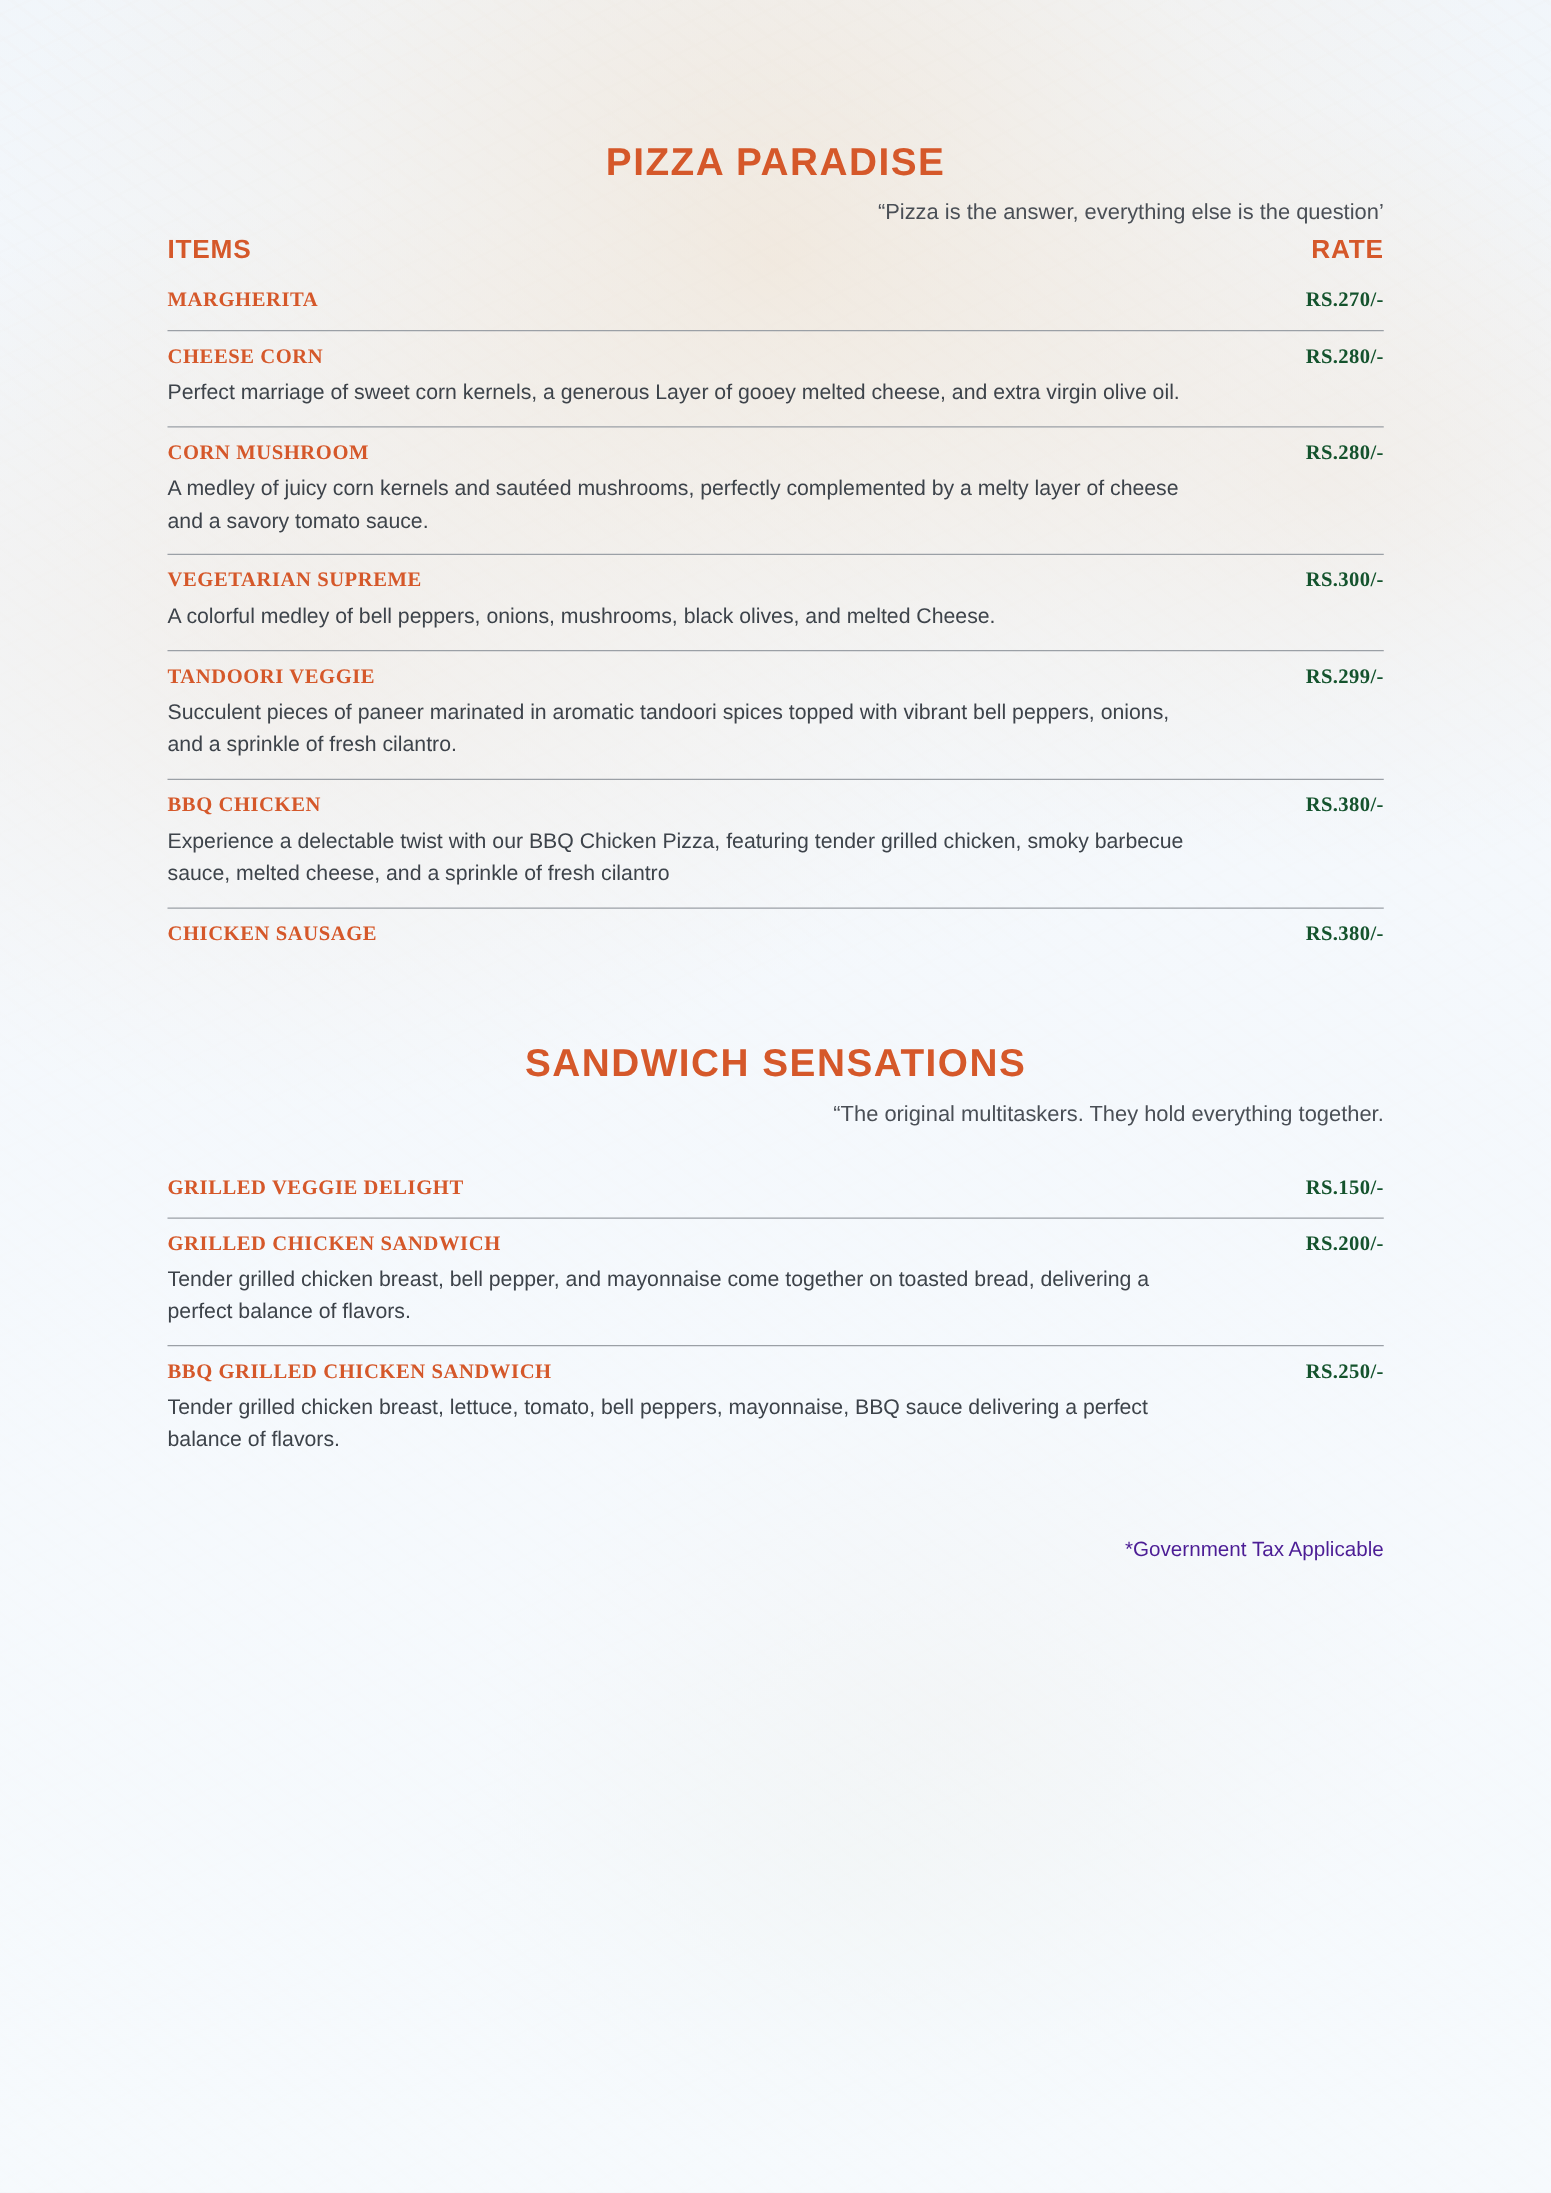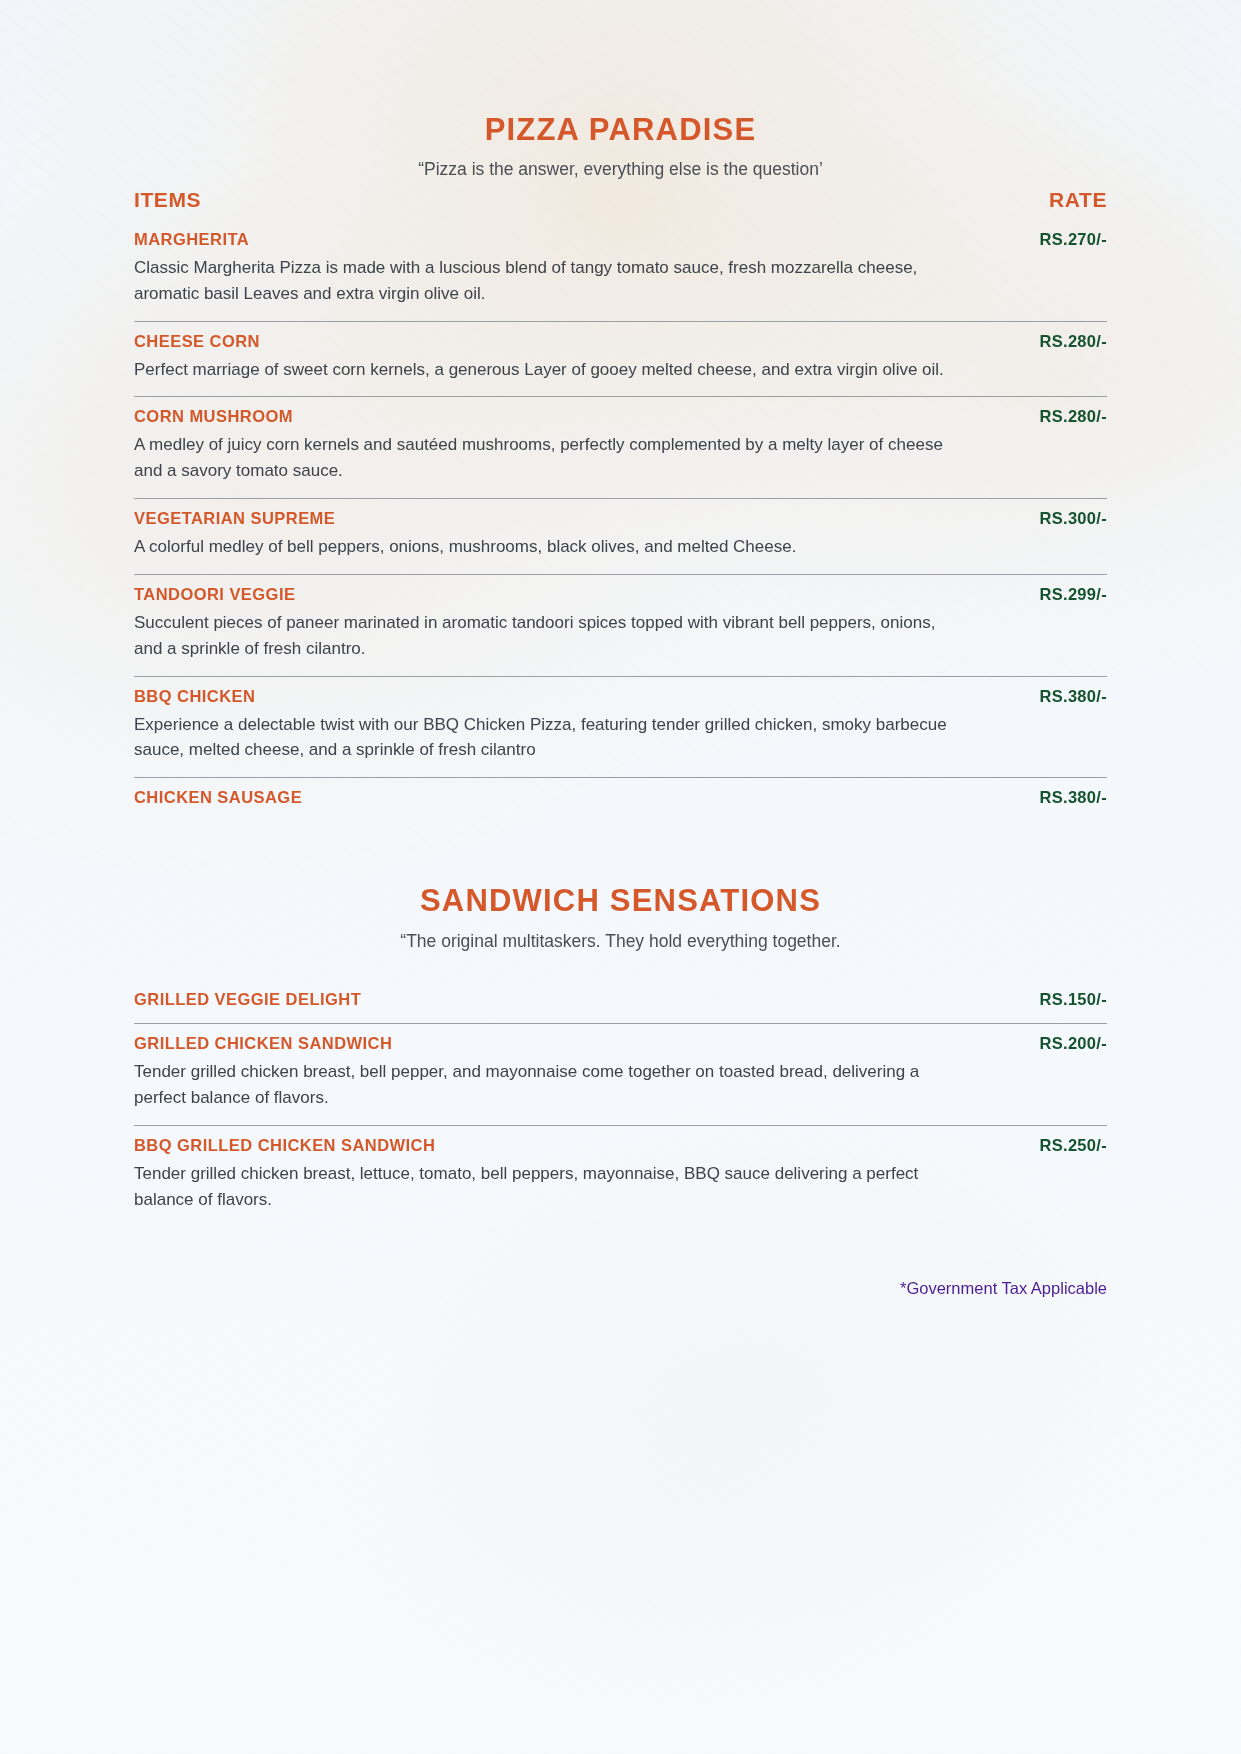--- a/index.html
+++ b/index.html
@@ -57,21 +57,21 @@
   .menu-title {
     text-align: center;
     color: #d5582a;
     font-size: 31px;
     font-weight: bold;
     letter-spacing: 1.2px;
     margin: 0;
     padding-top: 112px;
   }
   .menu-sub {
-    text-align: center;
+    text-align: right;
     color: #4a4f56;
     font-size: 17.5px;
     margin: 11px 0 0 0;
     font-weight: normal;
   }
 
   .col-head {
     display: flex;
     justify-content: space-between;
     align-items: baseline;
@@ -91,20 +91,21 @@
     padding-bottom: 14px;
     border-bottom: 1.3px solid #9ba0a6;
   }
   .item.last {
     border-bottom: none;
   }
   .item-top {
     display: flex;
     justify-content: space-between;
     align-items: center;
+    font-family: Liberation Serif, serif;
   }
   .item-name {
     color: #d5582a;
     font-size: 16.5px;
     font-weight: bold;
     letter-spacing: .45px;
   }
   .item-rate {
     color: #14532d;
     font-size: 16.5px;
@@ -160,21 +161,20 @@
       <span>RATE</span>
     </div>
 
     <div class="items">
 
       <div class="item">
         <div class="item-top">
           <span class="item-name">MARGHERITA</span>
           <span class="item-rate">RS.270/-</span>
         </div>
-        <div class="item-desc">Classic Margherita Pizza is made with a luscious blend of tangy tomato sauce, fresh mozzarella cheese, aromatic basil Leaves and extra virgin olive oil.</div>
       </div>
 
       <div class="item">
         <div class="item-top">
           <span class="item-name">CHEESE CORN</span>
           <span class="item-rate">RS.280/-</span>
         </div>
         <div class="item-desc">Perfect marriage of sweet corn kernels, a generous Layer of gooey melted cheese, and extra virgin olive oil.</div>
       </div>
 

